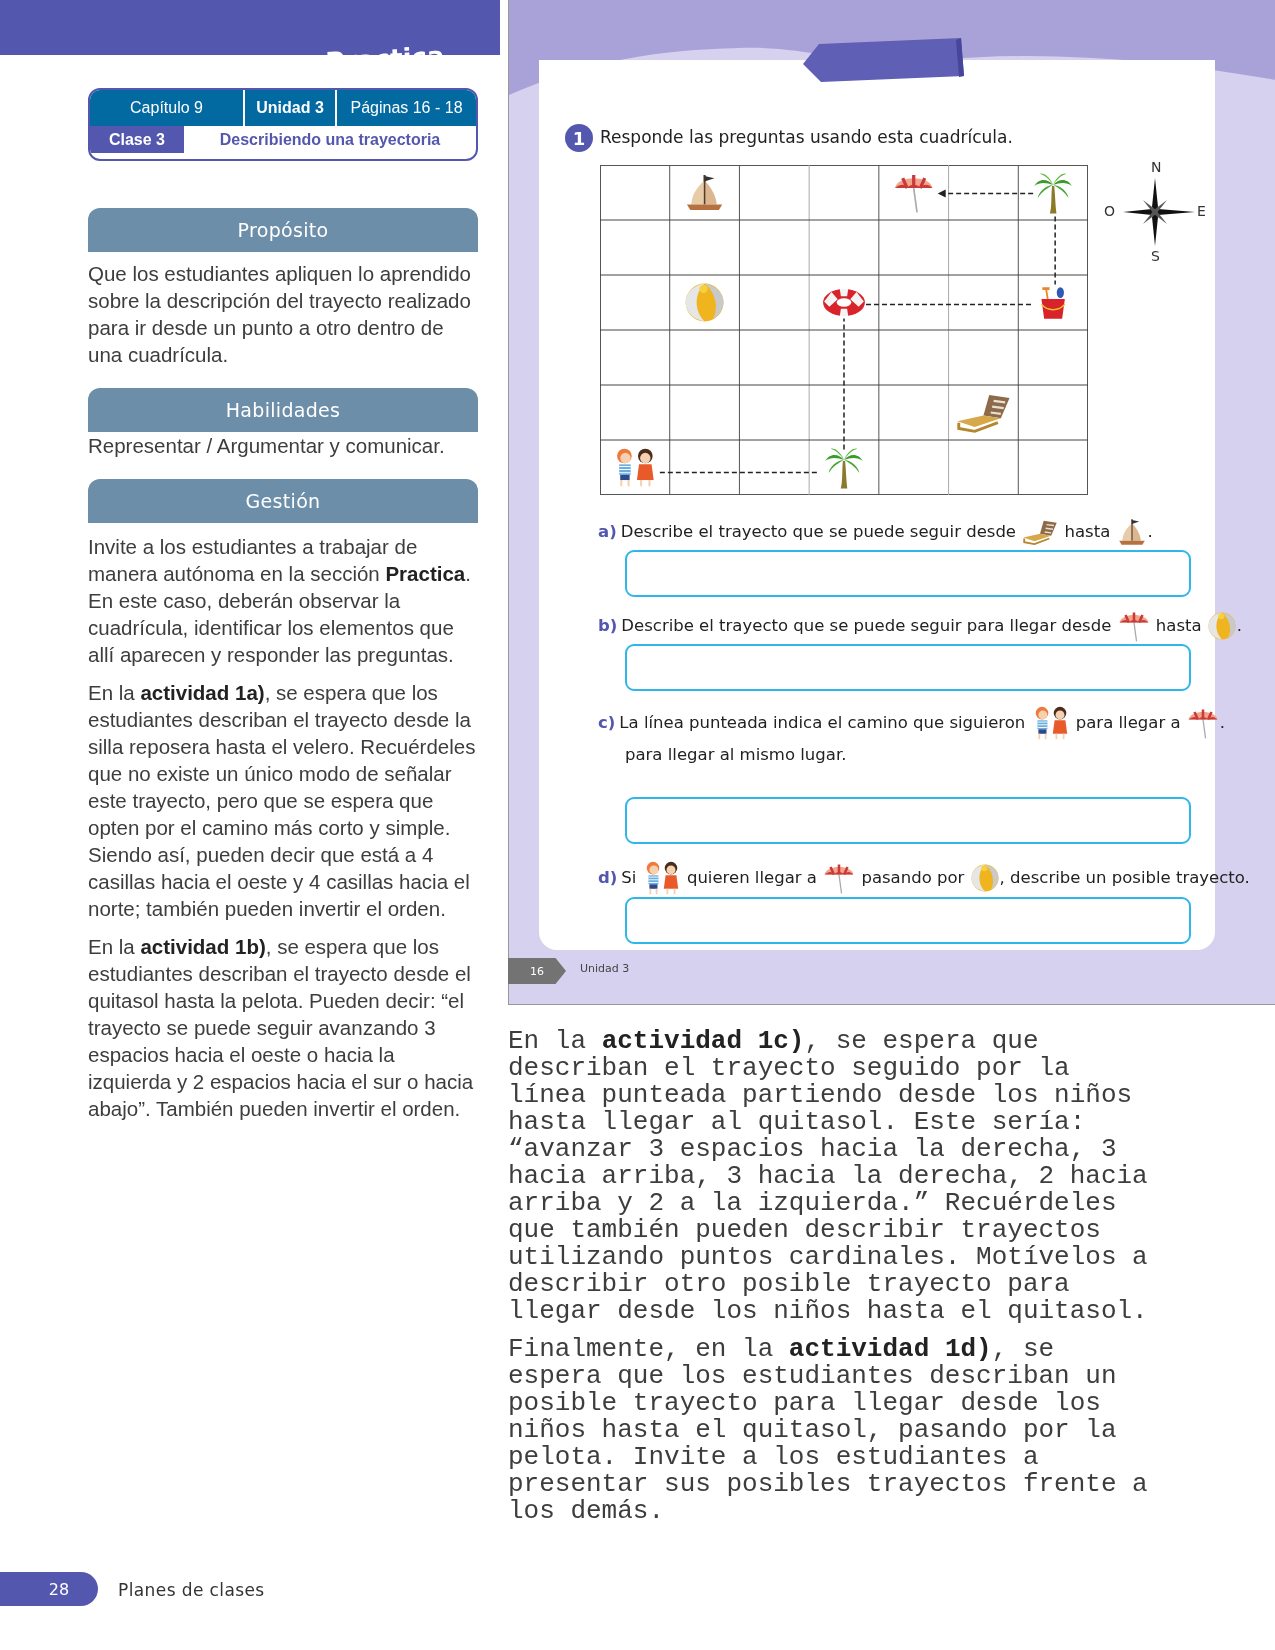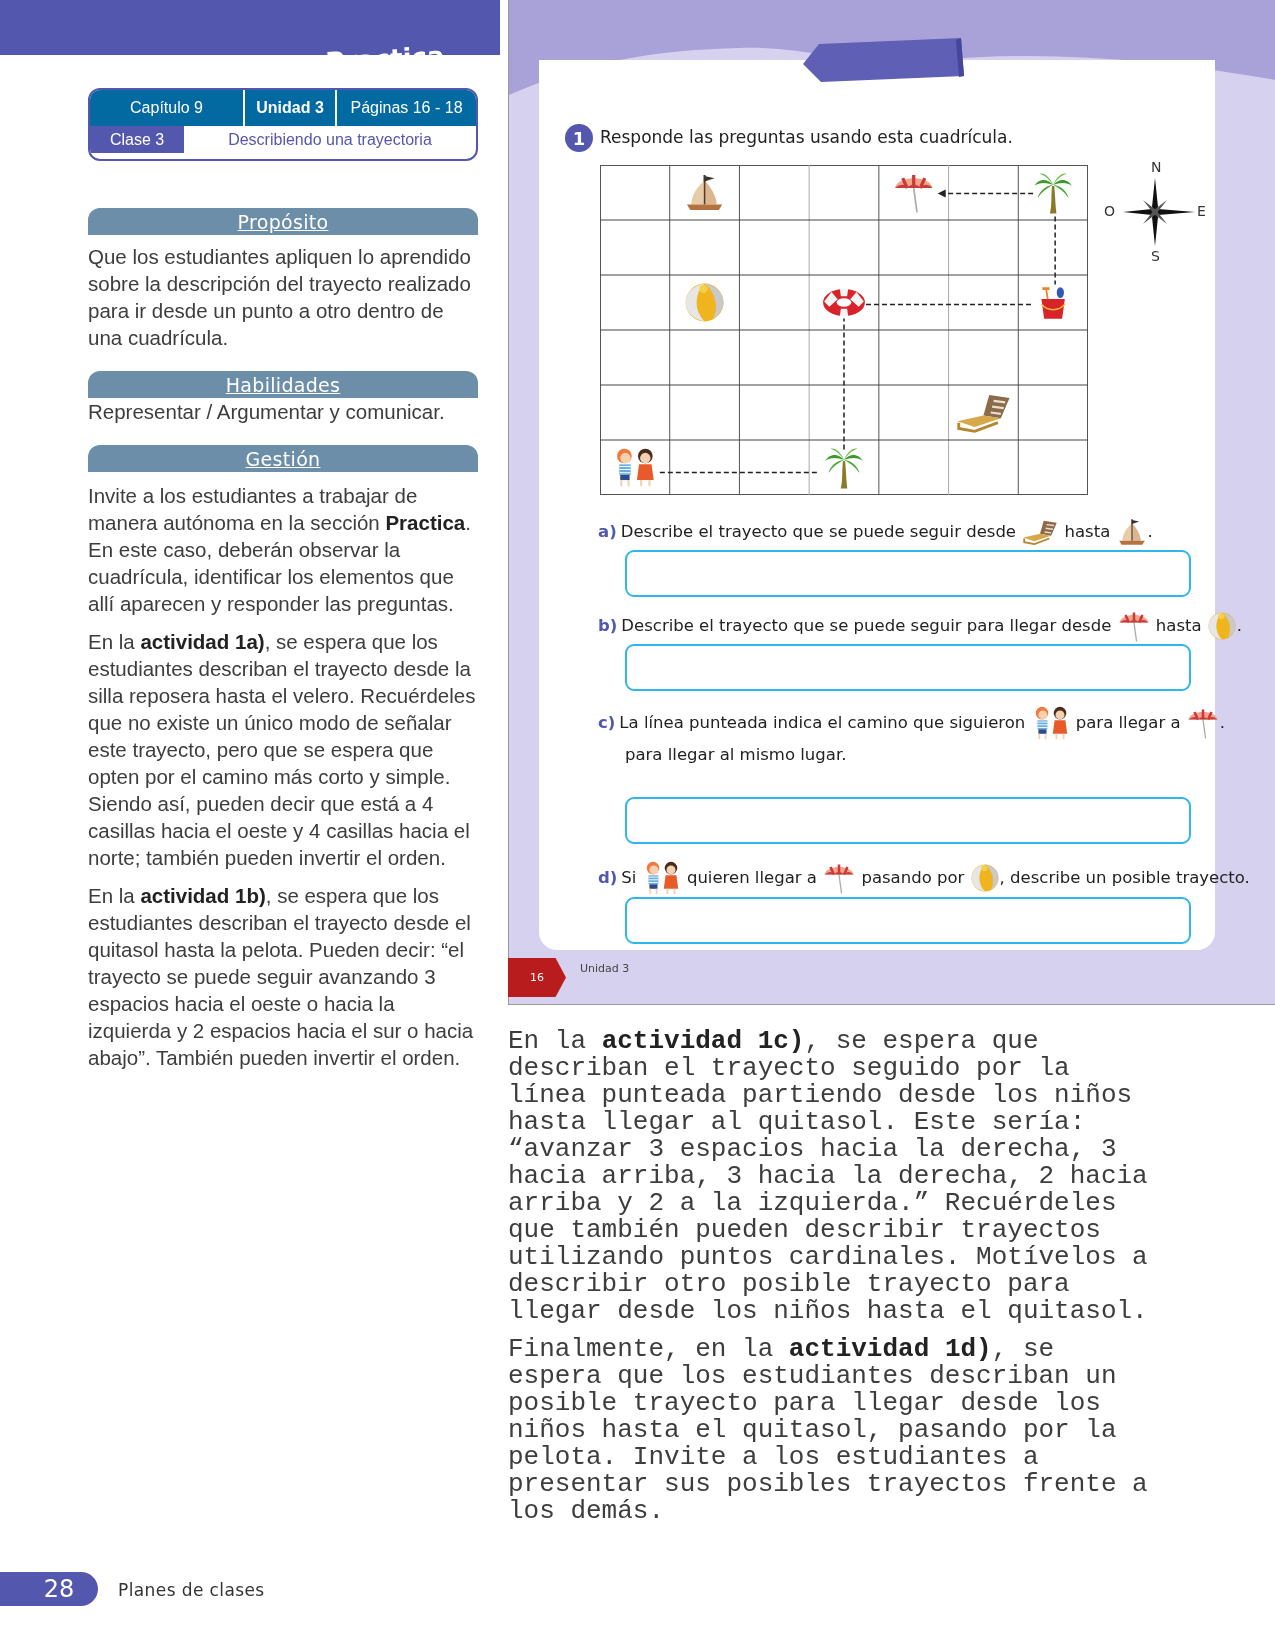--- a/index.html
+++ b/index.html
@@ -9,28 +9,28 @@
 
   
   .info-table { position: absolute; left: 88px; top: 88px; width: 390px; height: 73px;
                 border: 2px solid #5457ae; border-radius: 12px; overflow: hidden; background: #fff; }
   .info-row1 { display: flex; height: 36px; background: #0369a1; }
   .info-row1 > div { color: #fff; font-size: 16px; display: flex; align-items: center; justify-content: center;
                      font-family: "Liberation Sans", sans-serif; }
   .info-c1 { width: 153px; }
   .info-c2 { width: 94px; font-weight: bold; border-left: 2px solid #fff; border-right: 2px solid #fff; }
   .info-c3 { flex: 1; }
-  .info-row2 { display: flex; height: 27px; }
+  .info-row2 { display: flex; height: 27px; font-weight: bold; }
   .info-r2c1 { width: 94px; background: #5457ae; color: #fff; font-size: 16px; display: flex; align-items: center; justify-content: center; font-family: "Liberation Sans", sans-serif; }
   .info-r2c2 { flex: 1; color: #5457ae; font-size: 16px; display: flex; align-items: center; justify-content: center; font-family: "Liberation Sans", sans-serif; }
 
   
   .left-col { position: absolute; left: 88px; top: 208px; width: 390px; }
-  .sec-head { height: 27px; background: #6d8ea8; border-radius: 12px 12px 0 0; color: #fff; font-size: 19px;
-              display: flex; align-items: center; justify-content: center; letter-spacing: 0.3px; text-decoration: underline; }
+  .sec-head { height: 44px; background: #6d8ea8; border-radius: 12px 12px 0 0; color: #fff; font-size: 19px;
+              display: flex; align-items: center; justify-content: center; letter-spacing: 0.3px; }
   .sec-text { font-family: "Liberation Sans", sans-serif; font-size: 20.5px; line-height: 27px; color: #3d3d3d; font-weight: 300; }
   .sec-text p { margin-bottom: 11px; }
   .sec-text b { font-weight: bold; color: #222; }
 
   
   .book { position: absolute; left: 508px; top: 0; width: 767px; height: 1005px; background: #d6d1ee; border-left: 1px solid #999; border-bottom: 1px solid #999; }
   .book-top { position: absolute; left: 0; top: 0; width: 767px; height: 120px; }
   .book-white { position: absolute; left: 30px; top: 60px; width: 676px; height: 890px; background: #fff; border-radius: 0 0 18px 18px; }
   .practica-tag { position: absolute; left: 292px; top: 38px; width: 165px; height: 46px; }
   .practica-label { position: absolute; left: 320px; top: 44px; width: 130px; text-align: center; color: #fff; font-size: 26px; font-weight: bold; transform: rotate(-3deg); }
@@ -41,28 +41,28 @@
   .grid-wrap { position: absolute; left: 600px; top: 165px; width: 488px; height: 330px; }
   .compass { position: absolute; left: 1105px; top: 160px; width: 100px; height: 105px; }
   .compass span { position: absolute; font-size: 14px; color: #333; }
 
   .question { position: absolute; left: 598px; font-size: 16.5px; color: #222; line-height: 27px; }
   .question .lbl { color: #5457ae; font-weight: bold; margin-right: 4px; }
   .answer-box { position: absolute; left: 625px; width: 566px; height: 47px; border: 2px solid #2fb6ea; border-radius: 9px; background: #fff; }
   .mini-icon { display: inline-block; width: 38px; height: 26px; vertical-align: middle; }
 
   .book-footer { position: absolute; left: 508px; top: 958px; height: 22px; }
-  .footer-num { position: absolute; left: 0; top: 0; width: 58px; height: 39px; background: #b91c1c; color: #fff; font-size: 11px; display: flex; align-items: center; justify-content: center; clip-path: polygon(0 0, 82% 0, 100% 50%, 82% 100%, 0 100%); }
+  .footer-num { position: absolute; left: 0; top: 0; width: 58px; height: 26px; background: #737373; color: #fff; font-size: 11px; display: flex; align-items: center; justify-content: center; clip-path: polygon(0 0, 82% 0, 100% 50%, 82% 100%, 0 100%); }
   .footer-unit { position: absolute; left: 72px; top: 4px; font-size: 11px; color: #444; white-space: nowrap; }
 
   .right-text { position: absolute; left: 508px; top: 1028px; width: 640px; font-family: Liberation Mono, monospace; font-size: 26px; line-height: 27px; color: #3d3d3d; }
   .right-text p { margin-bottom: 11px; }
   .right-text b { font-weight: bold; color: #222; }
 
-  .page-footer-num { position: absolute; left: 0; top: 1572px; width: 98px; height: 34px; background: #5457ae; border-radius: 0 17px 17px 0; color: #fff; font-size: 24px; display: flex; align-items: center; justify-content: center; padding-left: 20px; }
+  .page-footer-num { position: absolute; left: 0; top: 1572px; width: 98px; height: 34px; background: #5457ae; border-radius: 0 17px 17px 0; color: #fff; font-size: 16px; display: flex; align-items: center; justify-content: center; padding-left: 20px; }
   .page-footer-label { position: absolute; left: 118px; top: 1580px; font-size: 17px; color: #333; letter-spacing: 0.4px; }
 </style>
 </head>
 <body>
 
 <div class="top-band"></div>
 
 <div class="info-table">
   <div class="info-row1">
     <div class="info-c1">Capítulo 9</div>

